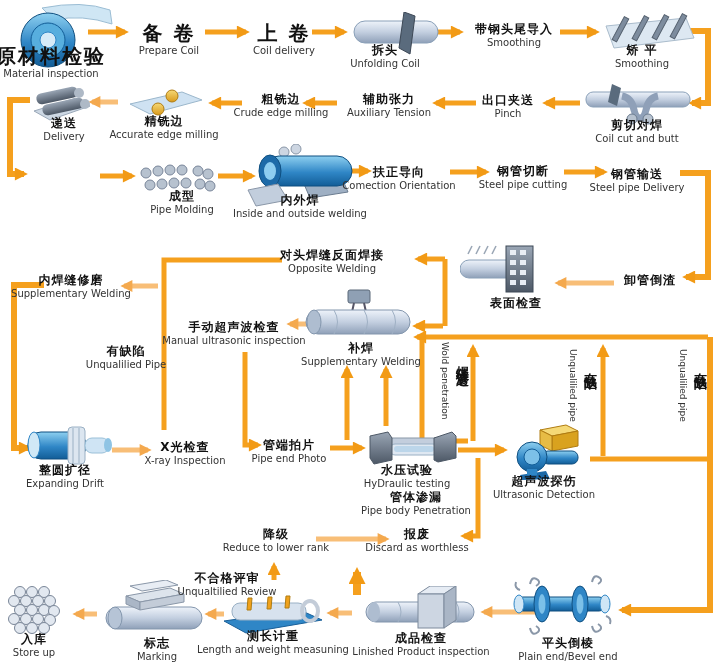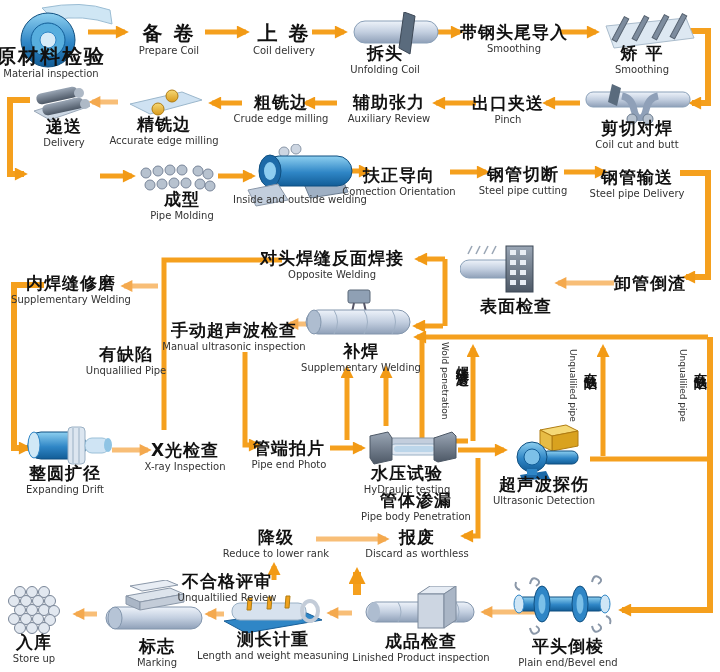--- a/index.html
+++ b/index.html
@@ -1,21 +1,21 @@
 <!DOCTYPE html>
 <html><head>
 <meta charset="utf-8">
 <style>
   html,body{margin:0;padding:0;background:#fff;}
   #stage{position:relative;width:720px;height:672px;background:#fff;overflow:hidden;
          font-family:"DejaVu Sans","Liberation Sans",sans-serif;}
   #arrows{position:absolute;left:0;top:0;z-index:1;}
   .ic{position:absolute;z-index:2;}
   .node{position:absolute;z-index:3;transform:translateX(-50%);text-align:center;white-space:nowrap;}
-  .cn{font-weight:700;font-size:17px;color:#111;line-height:1.15;letter-spacing:1px;}
+  .cn{font-weight:700;font-size:12px;color:#111;line-height:1.15;letter-spacing:1px;}
   .cn.big{font-size:20px;letter-spacing:2px;}
   .en{font-size:10px;color:#333;line-height:1.15;}
   .vwrap{position:absolute;z-index:3;display:flex;flex-direction:row;gap:3px;}
   .ven{writing-mode:vertical-rl;font-size:9px;color:#333;}
   .vcn{writing-mode:vertical-rl;font-size:13px;font-weight:700;letter-spacing:2px;margin-top:14px;color:#111;}
   .main{stroke:#F5A01E;stroke-width:5;fill:none;}
   .bar{stroke:#F5A01E;stroke-width:6;fill:none;}
   .fade{stroke:#F8BE77;stroke-width:5;fill:none;}
   .thick{stroke:#F5A01E;stroke-width:8;fill:none;}
 </style>
@@ -334,39 +334,40 @@
 <div class="node" style="left:637px;top:119px">
   <div class="cn">剪切对焊</div>
   <div class="en">Coil cut and butt</div>
 </div>
 <div class="node" style="left:508px;top:94px">
   <div class="cn">出口夹送</div>
   <div class="en">Pinch</div>
 </div>
 <div class="node" style="left:389px;top:93px">
   <div class="cn">辅助张力</div>
-  <div class="en">Auxiliary Review</div>
+  <div class="en">Auxiliary Tension</div>
 </div>
 <div class="node" style="left:281px;top:93px">
   <div class="cn">粗铣边</div>
   <div class="en">Crude edge milling</div>
 </div>
 <div class="node" style="left:164px;top:115px">
   <div class="cn">精铣边</div>
   <div class="en">Accurate edge milling</div>
 </div>
 <div class="node" style="left:64px;top:117px">
   <div class="cn">递送</div>
   <div class="en">Delivery</div>
 </div>
 <div class="node" style="left:182px;top:190px">
   <div class="cn">成型</div>
   <div class="en">Pipe Molding</div>
 </div>
 <div class="node" style="left:300px;top:194px">
+  <div class="cn">内外焊</div>
   <div class="en">Inside and outside welding</div>
 </div>
 <div class="node" style="left:399px;top:166px">
   <div class="cn">扶正导向</div>
   <div class="en">Comection Orientation</div>
 </div>
 <div class="node" style="left:523px;top:165px">
   <div class="cn">钢管切断</div>
   <div class="en">Steel pipe cutting</div>
 </div>

